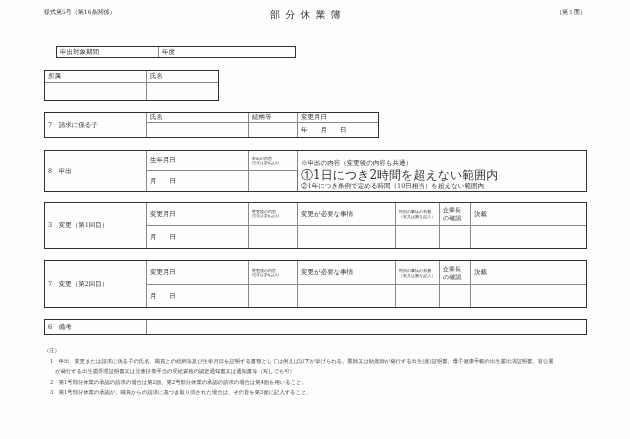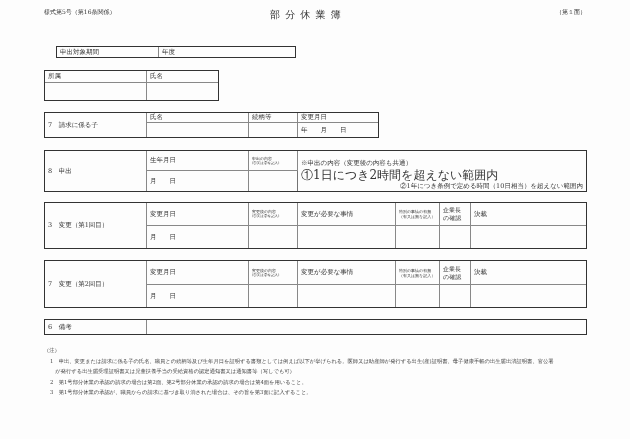--- a/index.html
+++ b/index.html
@@ -87,21 +87,21 @@
       <tr style="height:20px;">
     <td rowspan="2">8　申出</td>
     <td class="c">生年月日</td>
     <td class="c">
       <div class="tiny">申出の内容</div>
       <div class="tiny" style="font-size:3.5px;">(①又は②を記入)</div>
     </td>
     <td rowspan="2" style="border-left:1px solid #737373;vertical-align:top;padding-top:6px;">
       <div class="t7" style="font-size:6.5px;line-height:12px;">※申出の内容（変更後の内容も共通）</div>
       <div class="t7" style="font-size:12px;line-height:12px;">①1日につき2時間を超えない範囲内</div>
-      <div class="t7" style="font-size:6.5px;line-height:10px;text-align:right;">②1年につき条例で定める時間（10日相当）を超えない範囲内</div>
+      <div class="t7" style="font-size:6.5px;line-height:10px;">②1年につき条例で定める時間（10日相当）を超えない範囲内</div>
     </td>
   </tr>
   <tr>
     <td class="c">月　　日</td>
     <td></td>
   </tr>
 </tbody>
   </table>
 
 <table class="frame" style="left:44px;top:202px;width:543px;height:47px;">

